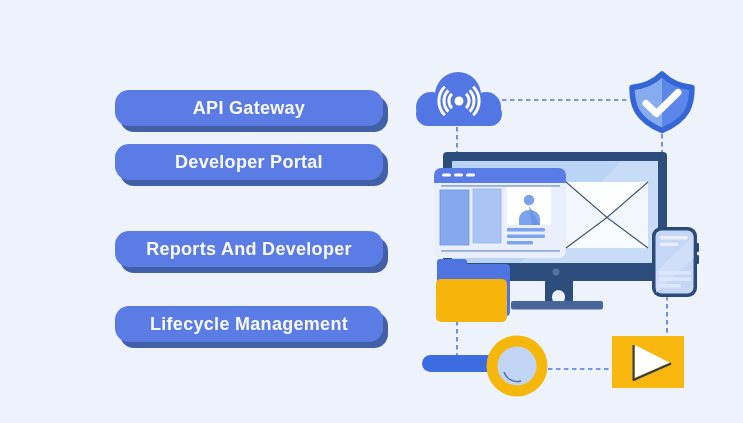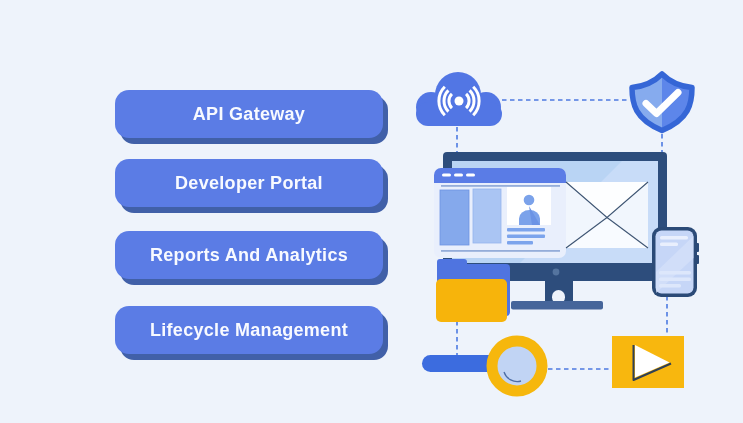--- a/index.html
+++ b/index.html
@@ -1,44 +1,44 @@
 <!DOCTYPE html>
 <html><head>
 <meta charset="utf-8">
 <style>
   html,body{margin:0;padding:0;background:#eef3fb;}
   .canvas{
     position:relative;width:743px;height:423px;overflow:hidden;
     background:#eef3fb;font-family:"Liberation Sans",sans-serif;
   }
   .pill{
-    position:absolute;left:115px;width:268px;height:48px;
+    position:absolute;left:115px;width:268px;height:36px;
     background:#5b7ce5;border-radius:14px;
     box-shadow:5px 6px 0 #4160a8;
     display:flex;align-items:center;justify-content:center;
   }
   .pill span{
     color:#f8faff;font-size:18px;font-weight:700;letter-spacing:.3px;
   }
   .illustration{position:absolute;left:0;top:0;}
 </style>
 </head>
 <body>
 
 <div class="canvas">
 
   <div>
     <div class="pill" style="top:90px">
       <span>API Gateway</span>
     </div>
-    <div class="pill" style="top:159px">
+    <div class="pill" style="top:144px">
       <span>Developer Portal</span>
     </div>
     <div class="pill" style="top:231px">
-      <span>Reports And Analytics</span>
+      <span>Reports And Developer</span>
     </div>
     <div class="pill" style="top:306px">
       <span>Lifecycle Management</span>
     </div>
   </div>
 
   <svg class="illustration" width="743" height="423" viewBox="0 0 743 423">
 
     <g stroke="#4d7ae1" stroke-width="1.6" stroke-dasharray="4.5 3.5" fill="none">
       <path d="M502,100 H629"></path>

